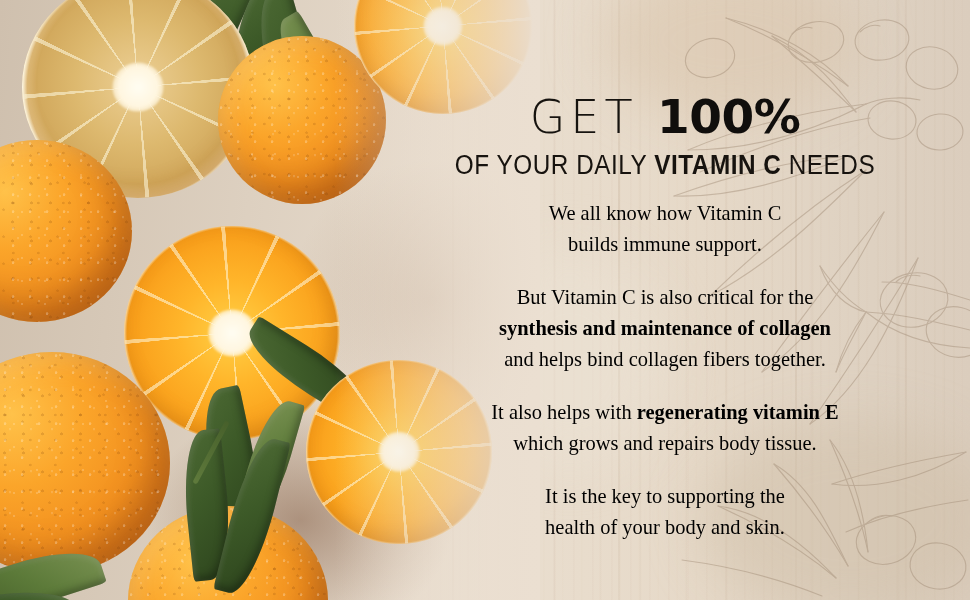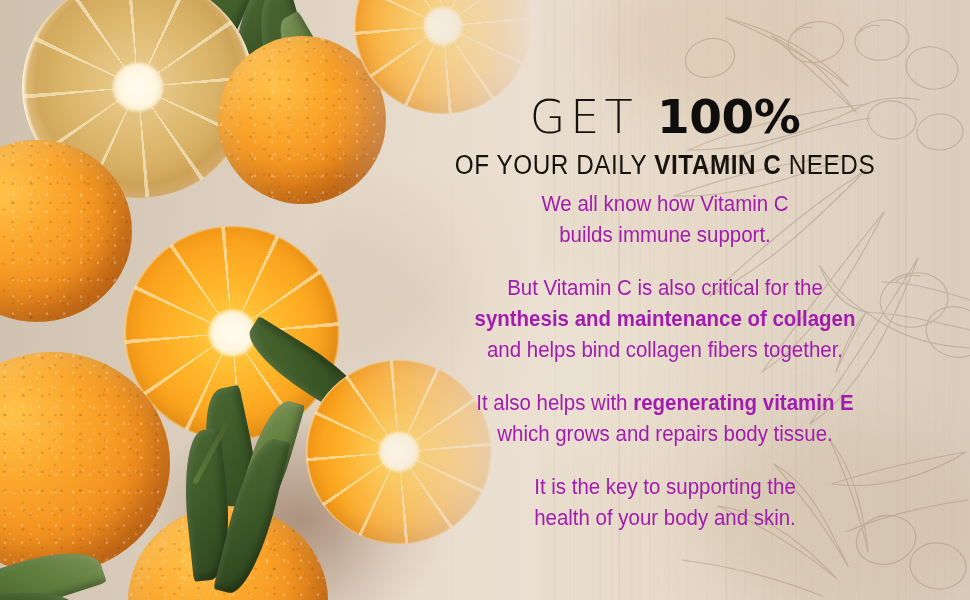--- a/index.html
+++ b/index.html
@@ -203,23 +203,23 @@
     letter-spacing:.6px;
     transform:scaleX(.9);
     color:#17130f;
     white-space:nowrap;
   }
   .subhead .b{font-weight:bold;}
 
   .body-copy{
     position:absolute;
     left:0; right:0;
-    top:188px;
-    font-family:Liberation Sans, sans-serif;
-    color:#a21caf;
+    top:197px;
+    font-family:Liberation Serif, serif;
+    color:#000000;
   }
   .para{
     font-size:22px;
     line-height:31px;
     margin:0 0 22px 0;
     transform:scaleX(.93);
     white-space:nowrap;
   }
   .para.last{margin-bottom:0;}
   .para .b{font-weight:bold;}

